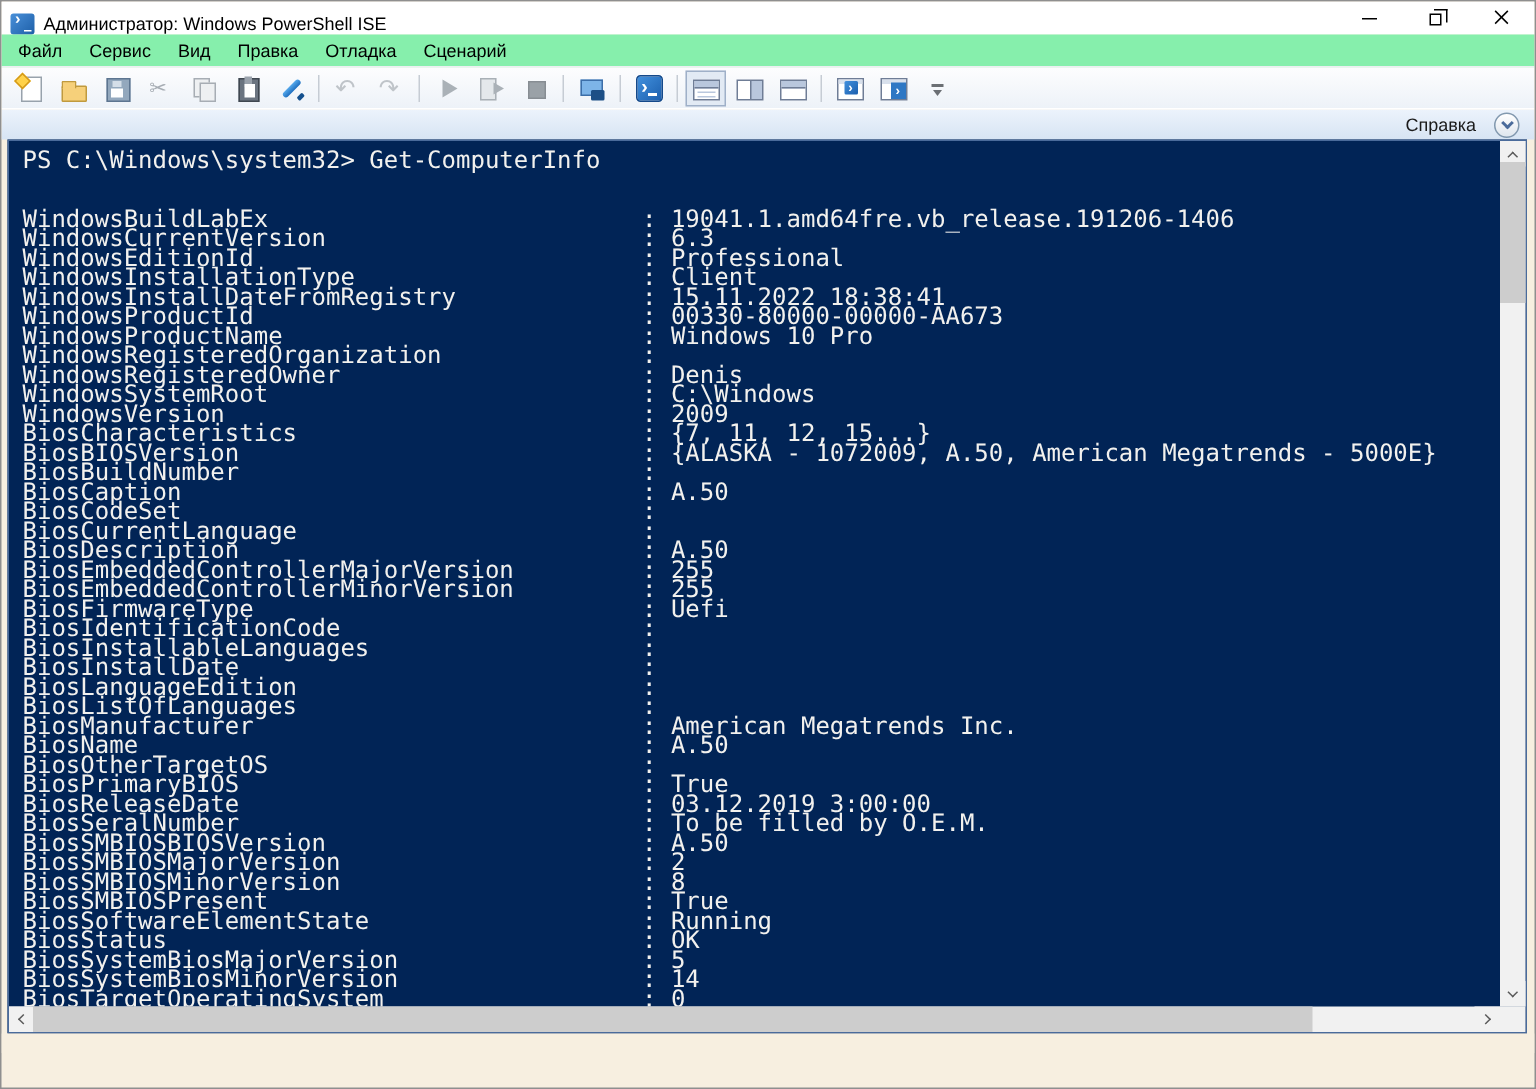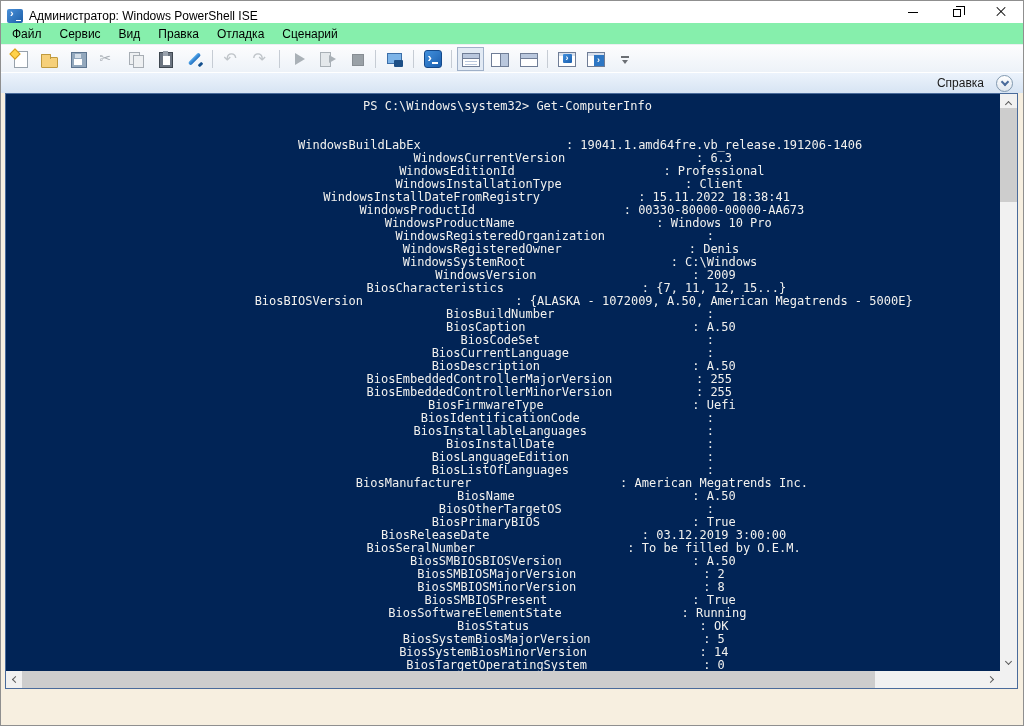--- a/index.html
+++ b/index.html
@@ -89,22 +89,22 @@
   .chev.down{transform:rotate(45deg);margin-top:-3px;}
   .chev.sm{width:5px;height:5px;border-color:#5a5a5a;border-width:1.5px;}
   .chev.up{transform:rotate(-135deg);margin-top:3px;}
   .chev.right{transform:rotate(-45deg);margin-left:-2px;}
   .chev.left{transform:rotate(135deg);margin-left:2px;}
   
   .pane{position:absolute;left:4px;top:92px;width:1013px;height:596px;
     border:1px solid #4a6b9b;background:#012456;}
   .console{position:absolute;left:0;top:0;right:17px;bottom:17px;overflow:hidden;
     padding:6px 0 0 9px;
-    font-family:"DejaVu Sans Mono","Liberation Mono",monospace;font-size:12px;line-height:13px;
-    color:#f2f1ee;white-space:pre;text-align:center;}
+    font-family:"DejaVu Sans Mono","Liberation Mono",monospace;font-size:16px;line-height:13px;
+    color:#f2f1ee;white-space:pre;}
   .crow{height:13px;}
   .pn{display:inline-block;width:413px;}
   
   .vscroll{position:absolute;top:0;right:0;bottom:17px;width:17px;background:#f1f1f1;}
   .vthumb{position:absolute;left:0;top:14px;width:17px;height:94px;background:#cdcdcd;}
   .sbtn{position:absolute;width:17px;height:17px;background:#f1f1f1;display:flex;align-items:center;justify-content:center;}
   .sbtn.up{top:0;left:0;} .sbtn.down{bottom:0;left:0;}
   .hscroll{position:absolute;left:0;right:17px;bottom:0;height:17px;background:#f1f1f1;}
   .hthumb{position:absolute;top:0;left:16px;height:17px;width:853px;background:#cdcdcd;}
   .sbtn.left{left:0;top:0;} .sbtn.right{right:0;top:0;}

